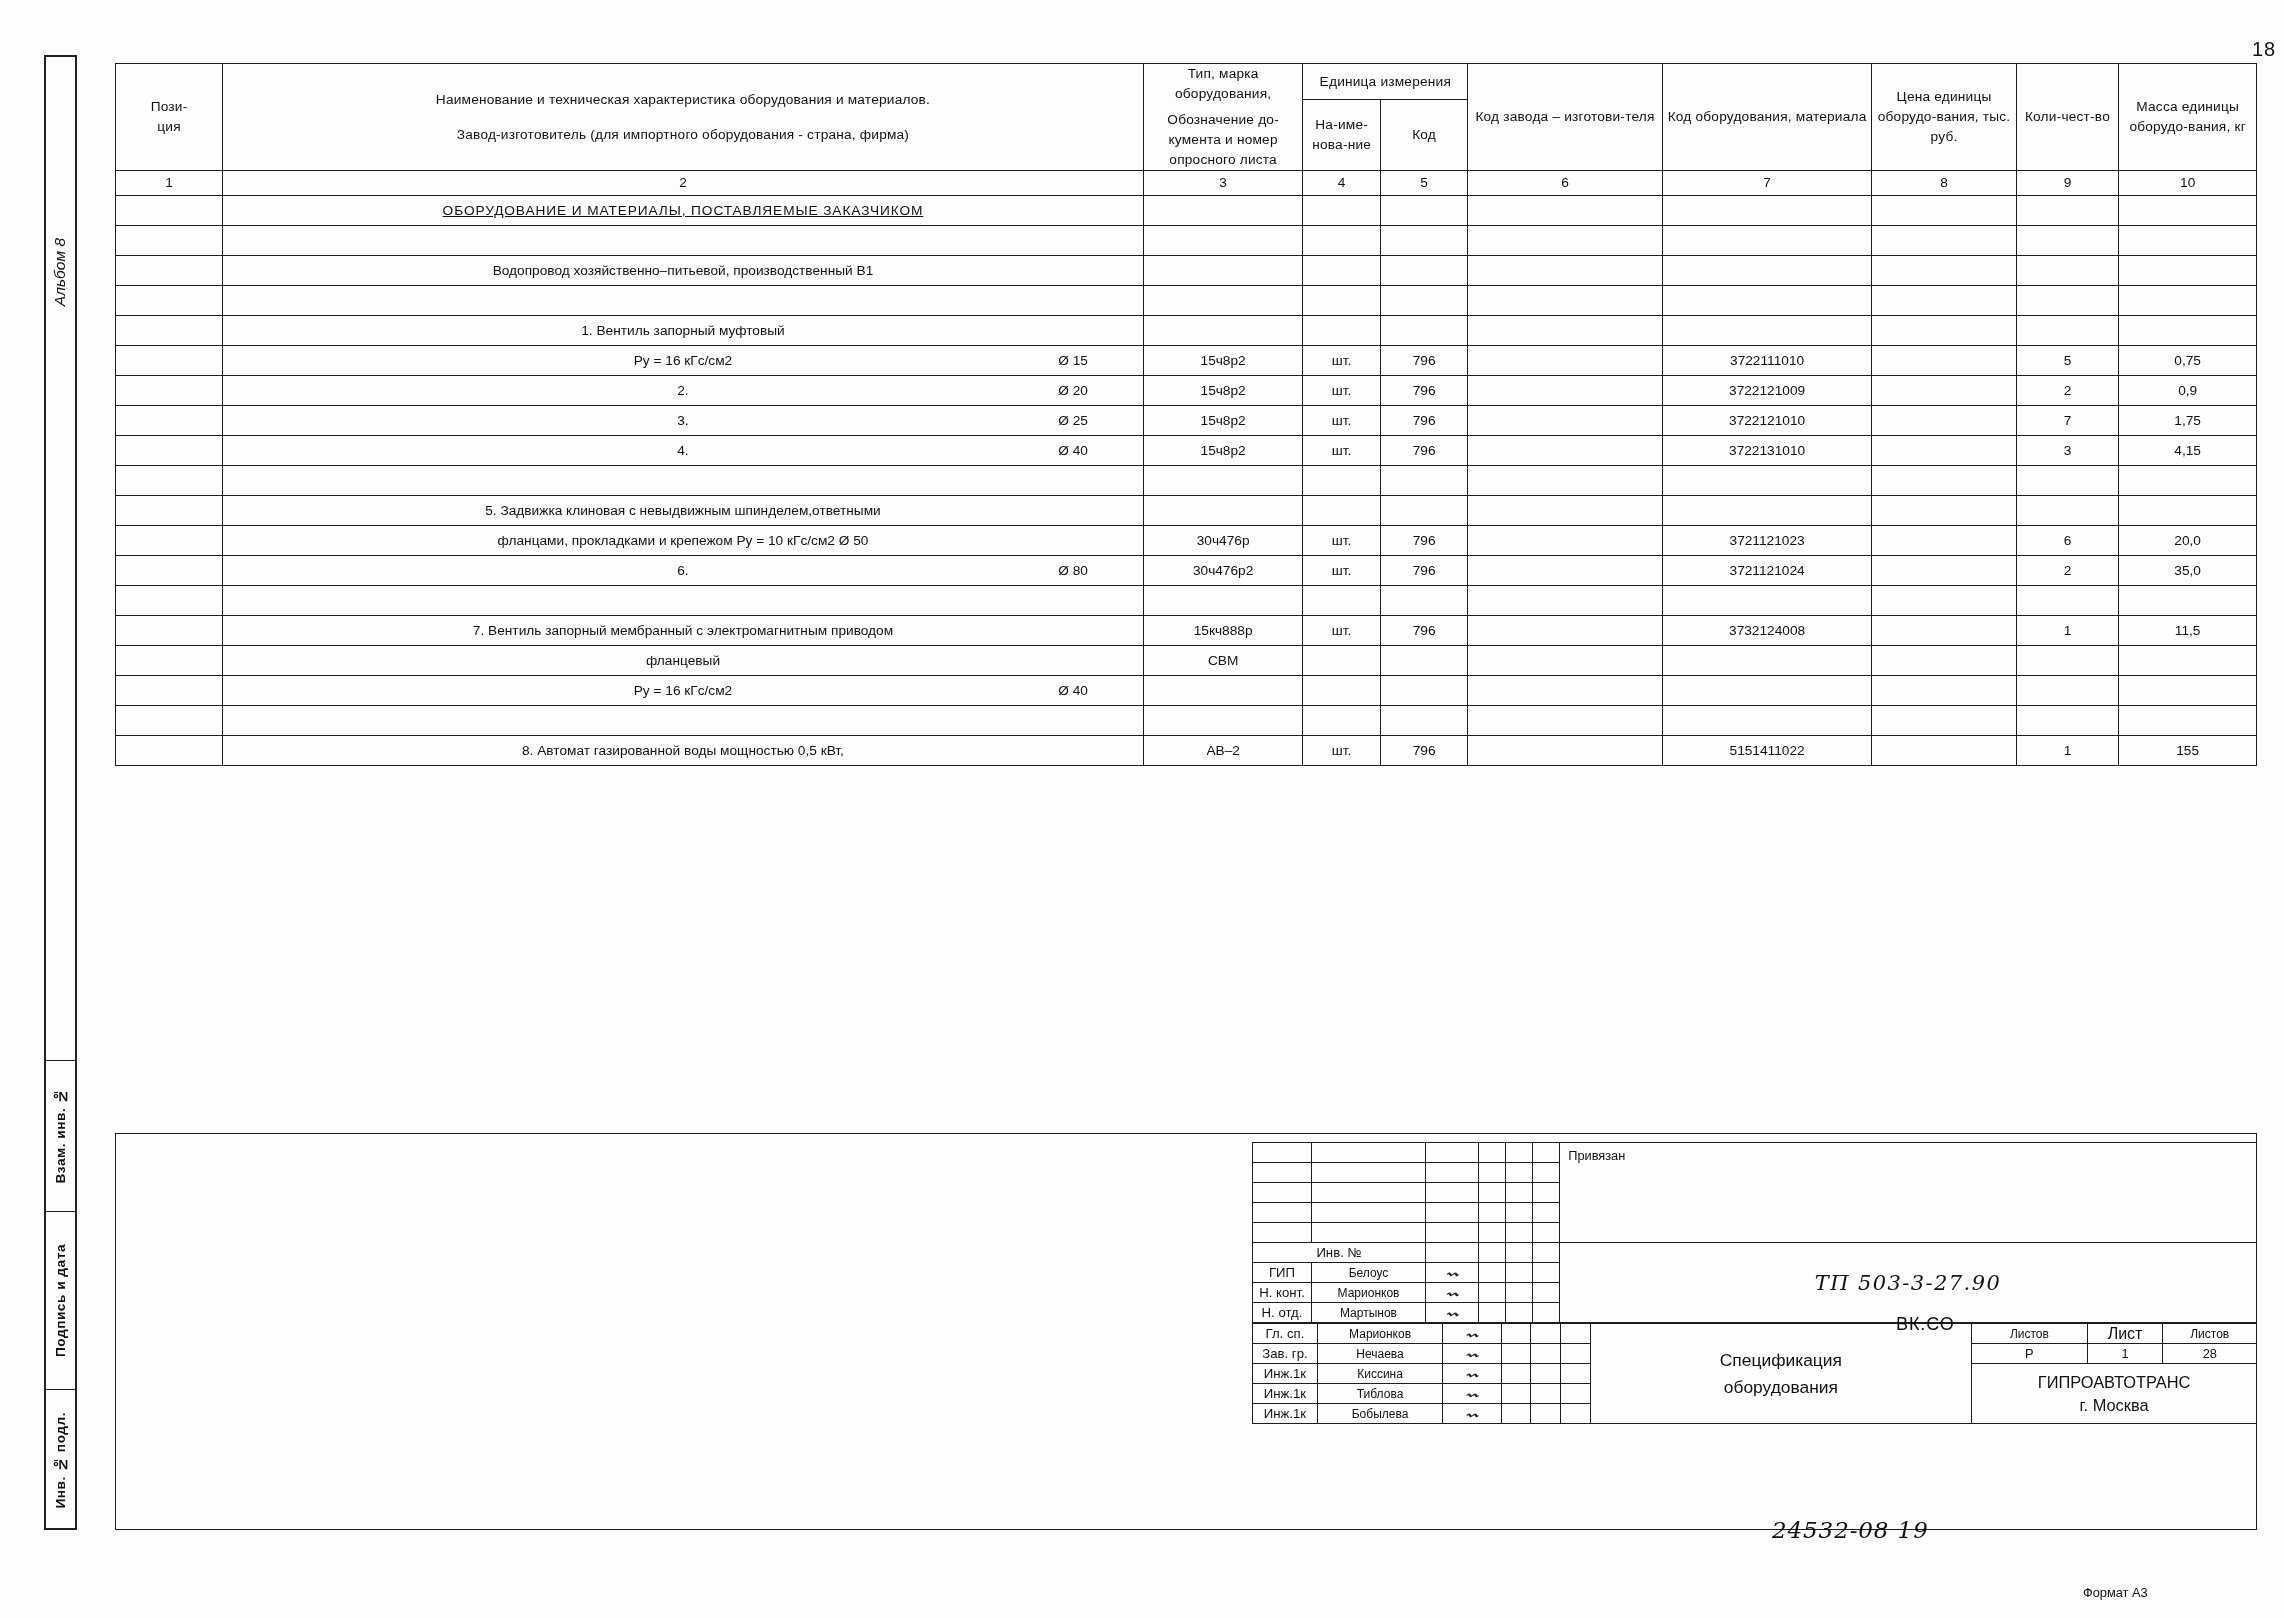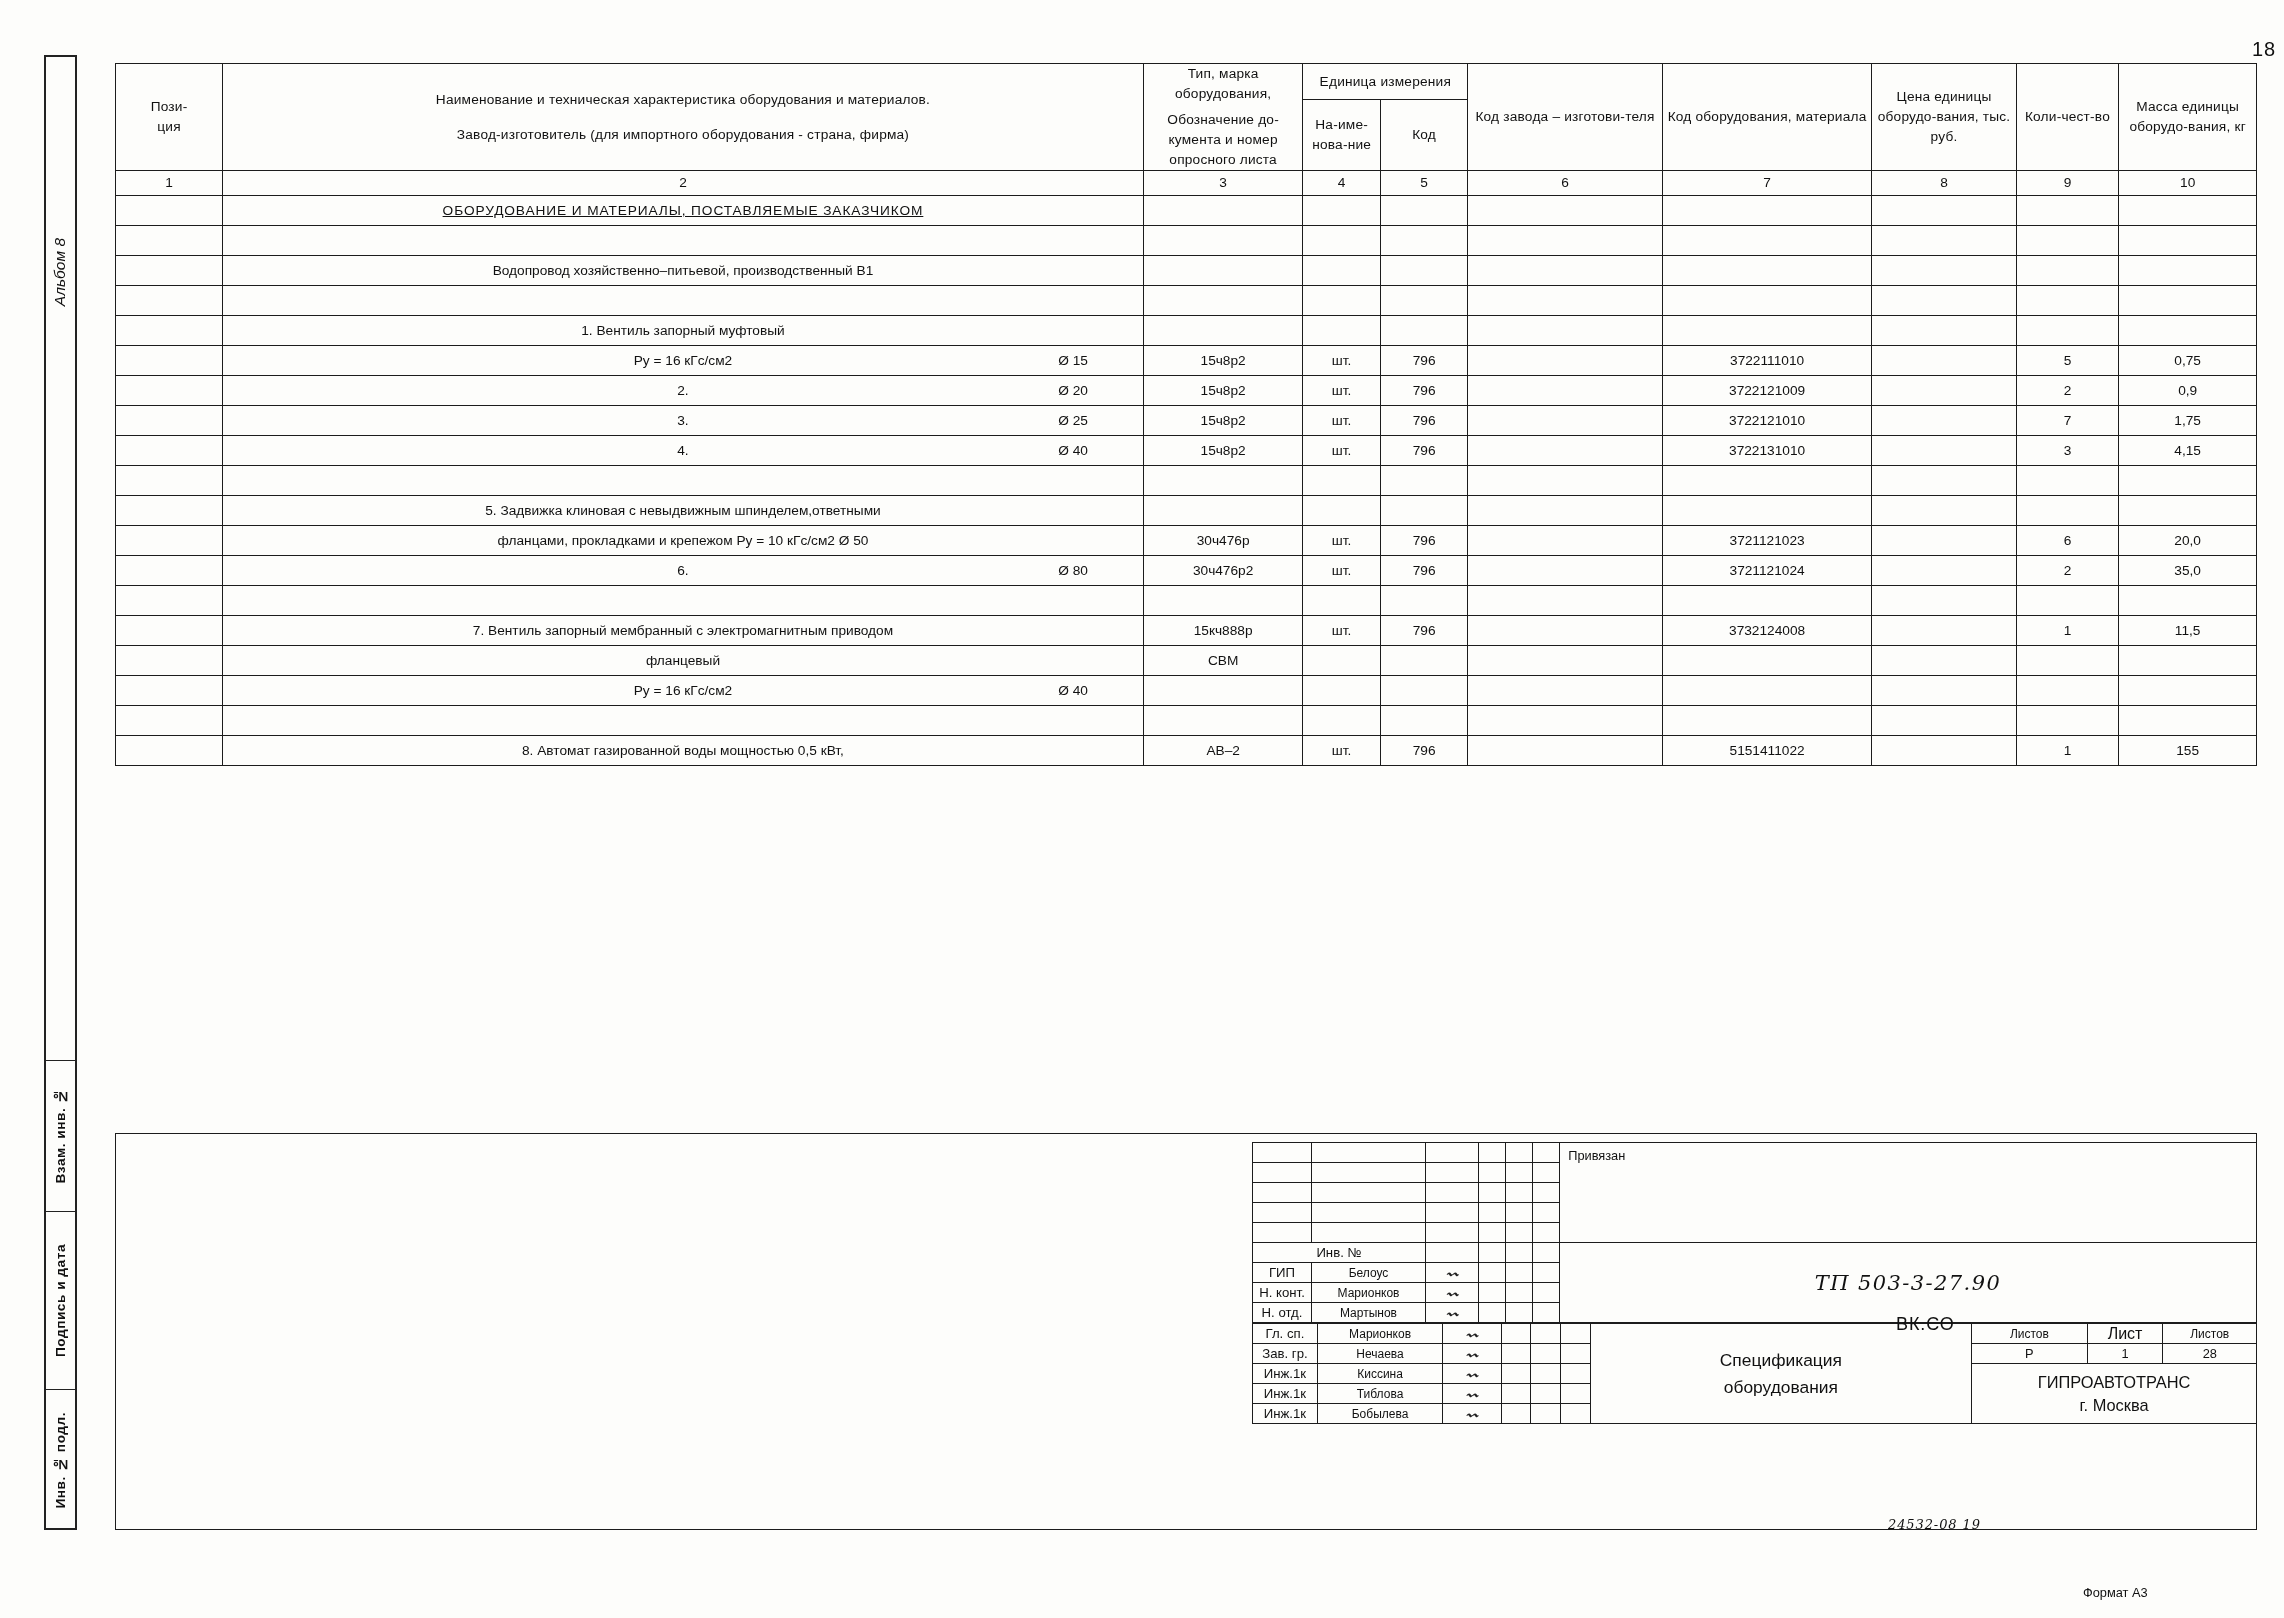--- a/index.html
+++ b/index.html
@@ -169,23 +169,23 @@
   .title-cell {
     font-size: 17.4px;
     line-height: 1.5;
   }
   .org-cell {
     font-size: 16.4px;
     line-height: 1.4;
   }
   .bottom-code {
     position: absolute;
-    left: 1888px;
+    left: 1772px;
     top: 1517px;
-    font-size: 13px;
+    font-size: 23px;
     font-family: "DejaVu Serif", serif;
     font-style: italic;
     letter-spacing: 0.9px;
   }
   .format-lbl {
     position: absolute;
     left: 2083px;
     top: 1585px;
     font-size: 12.8px;
   }

